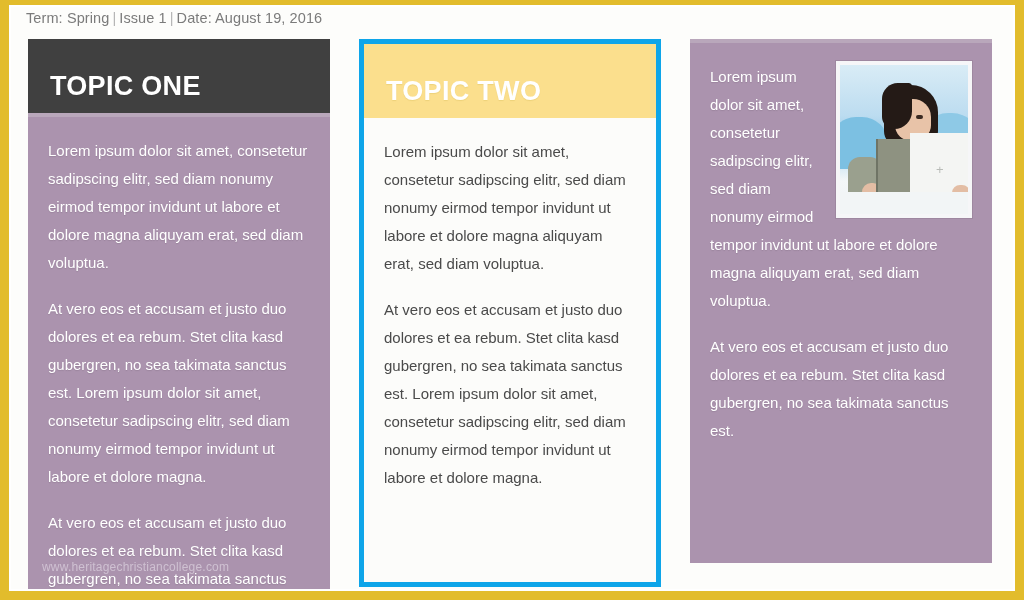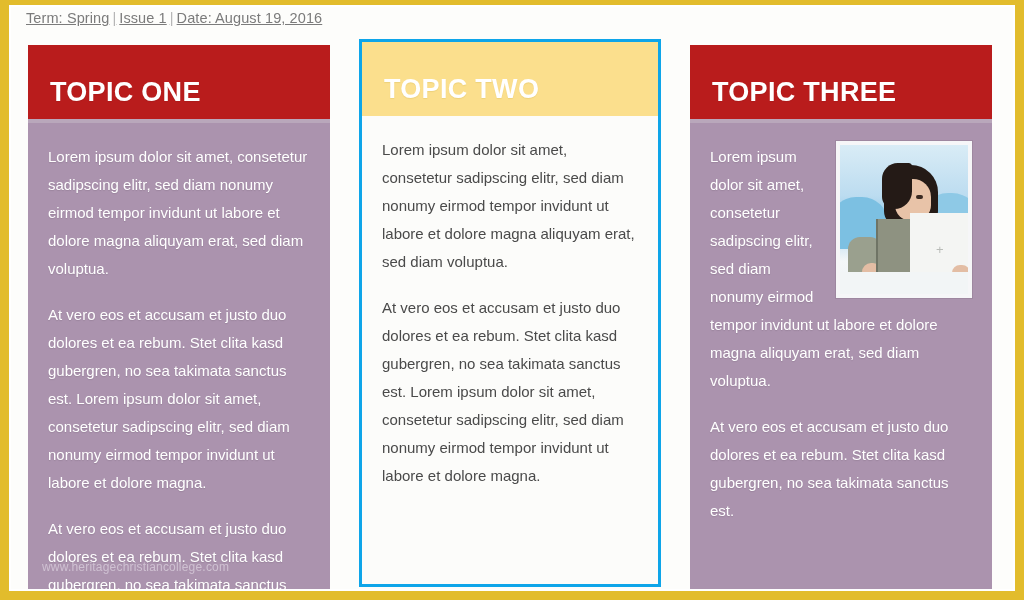--- a/index.html
+++ b/index.html
@@ -38,50 +38,49 @@
   .masthead {
     position: absolute;
     left: 17px;
     top: 0px;
     height: 26px;
     line-height: 26px;
     font-size: 14.5px;
     color: #7b7b7b;
     letter-spacing: .1px;
     white-space: nowrap;
-    text-decoration: underline;
   }
   .masthead .sep { color: #b4b4b4; padding: 0 3px; }
 
   
   .cards {
     position: absolute;
     left: 19px;
     top: 34px;
     width: 977px;
     height: 560px;
   }
   .card {
     position: absolute;
     top: 0;
     width: 302px;
     overflow: hidden;
   }
   .card-1 { left: 0px;   height: 566px; }
   .card-2 { left: 331px; height: 548px;
             background: #c2410c;
-            border: 3px solid #0ea5e9;
+            border: 5px solid #0ea5e9;
             box-sizing: border-box; }
   .card-3 { left: 662px; height: 552px; }
 
   .card-head {
     height: 74px;
     position: relative;
   }
-  .card-1 .card-head, .card-3 .card-head { background: #b91c1c; margin-top: 6px; }
+  .card-1 .card-head, .card-3 .card-head { background: #404040; }
   .card-2 .card-head { background: #fbdf8d; }
 
   .card-head-title {
     position: absolute;
     left: 22px;
     bottom: 13px;
     font-size: 27px;
     font-weight: bold;
     color: #ffffff;
     letter-spacing: .3px;
@@ -238,23 +237,20 @@
         <div class="card-head-title">TOPIC TWO</div>
       </div>
       <div class="head-divider"></div>
       <div class="card-body">
         <p>Lorem ipsum dolor sit amet, consetetur sadipscing elitr, sed diam nonumy eirmod tempor invidunt ut labore et dolore magna aliquyam erat, sed diam voluptua.</p>
         <p>At vero eos et accusam et justo duo dolores et ea rebum. Stet clita kasd gubergren, no sea takimata sanctus est. Lorem ipsum dolor sit amet, consetetur sadipscing elitr, sed diam nonumy eirmod tempor invidunt ut labore et dolore magna.</p>
       </div>
     </div>
 
     <div class="card card-3">
-      <div class="card-head">
-        <div class="card-head-title">TOPIC THREE</div>
-      </div>
       <div class="head-divider"></div>
       <div class="card-body">
         <div class="photo">
           <div class="ph-seats"></div>
           <div class="seat-l"></div>
           <div class="seat-r"></div>
           <div class="hair"></div>
           <div class="face"></div>
           <div class="eye-l"></div>
           <div class="eye-r"></div>

